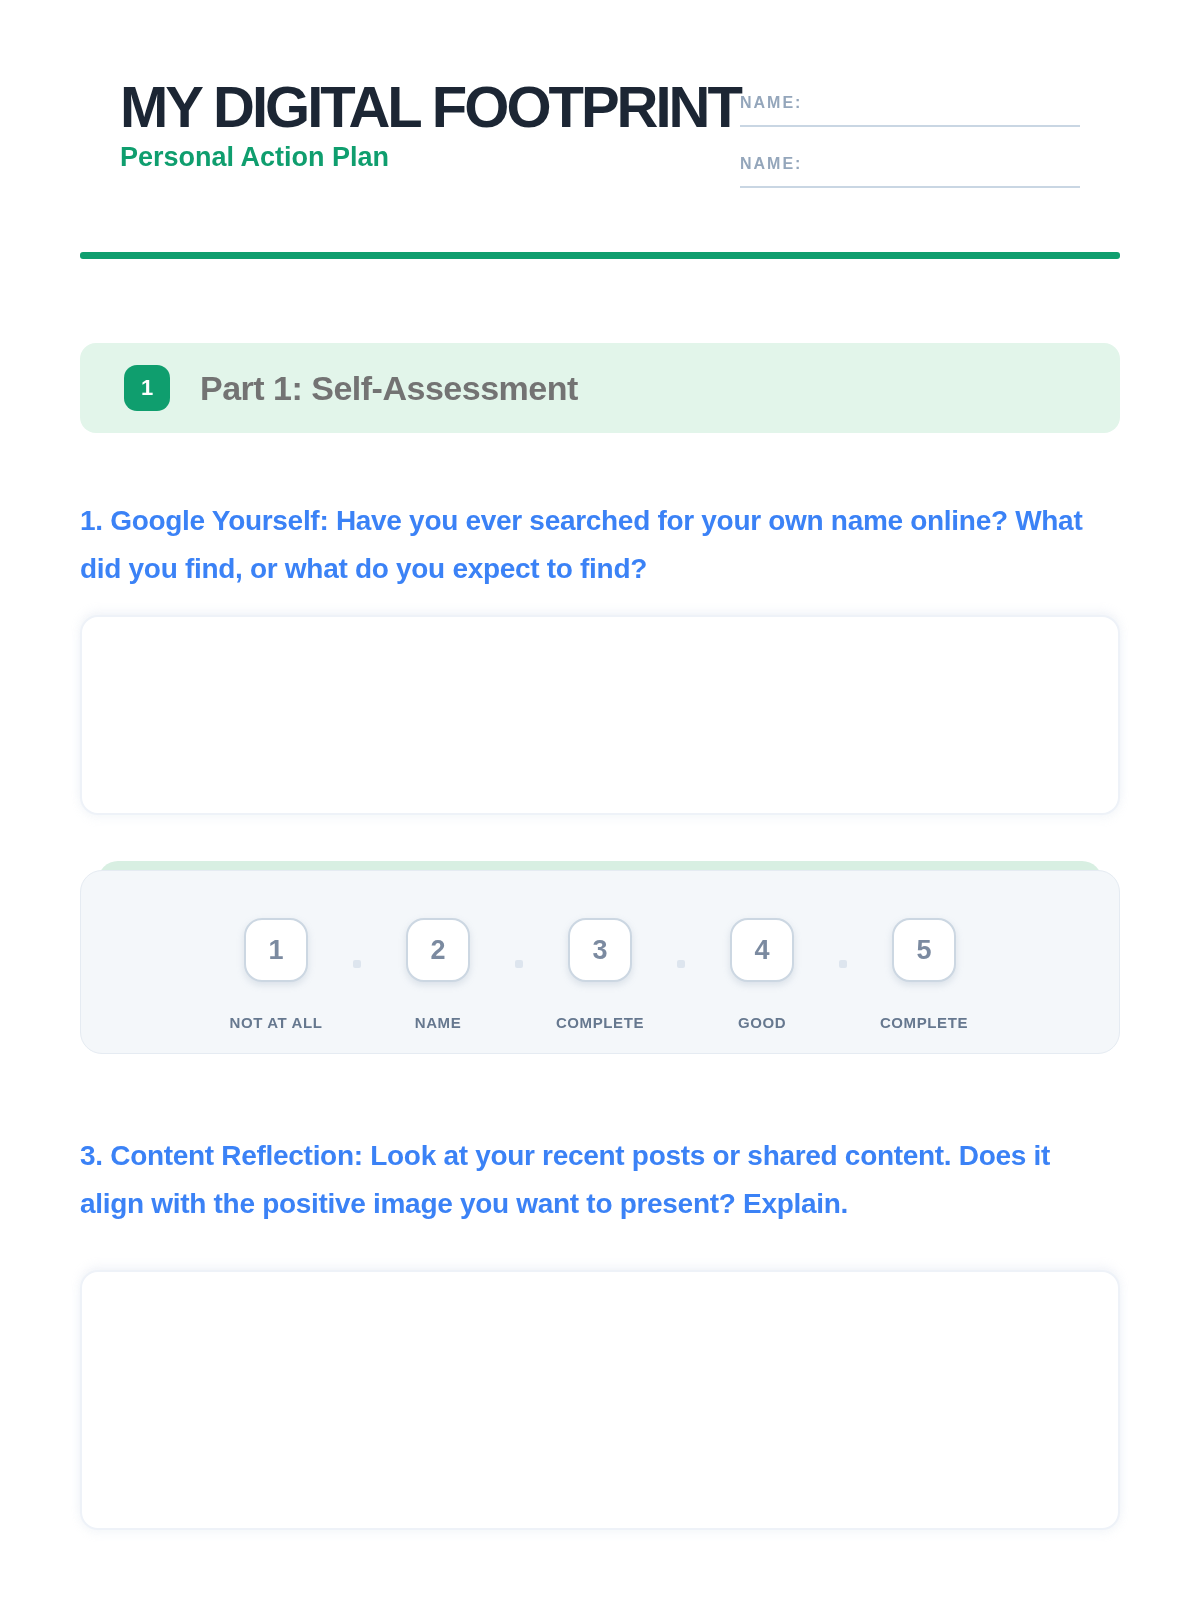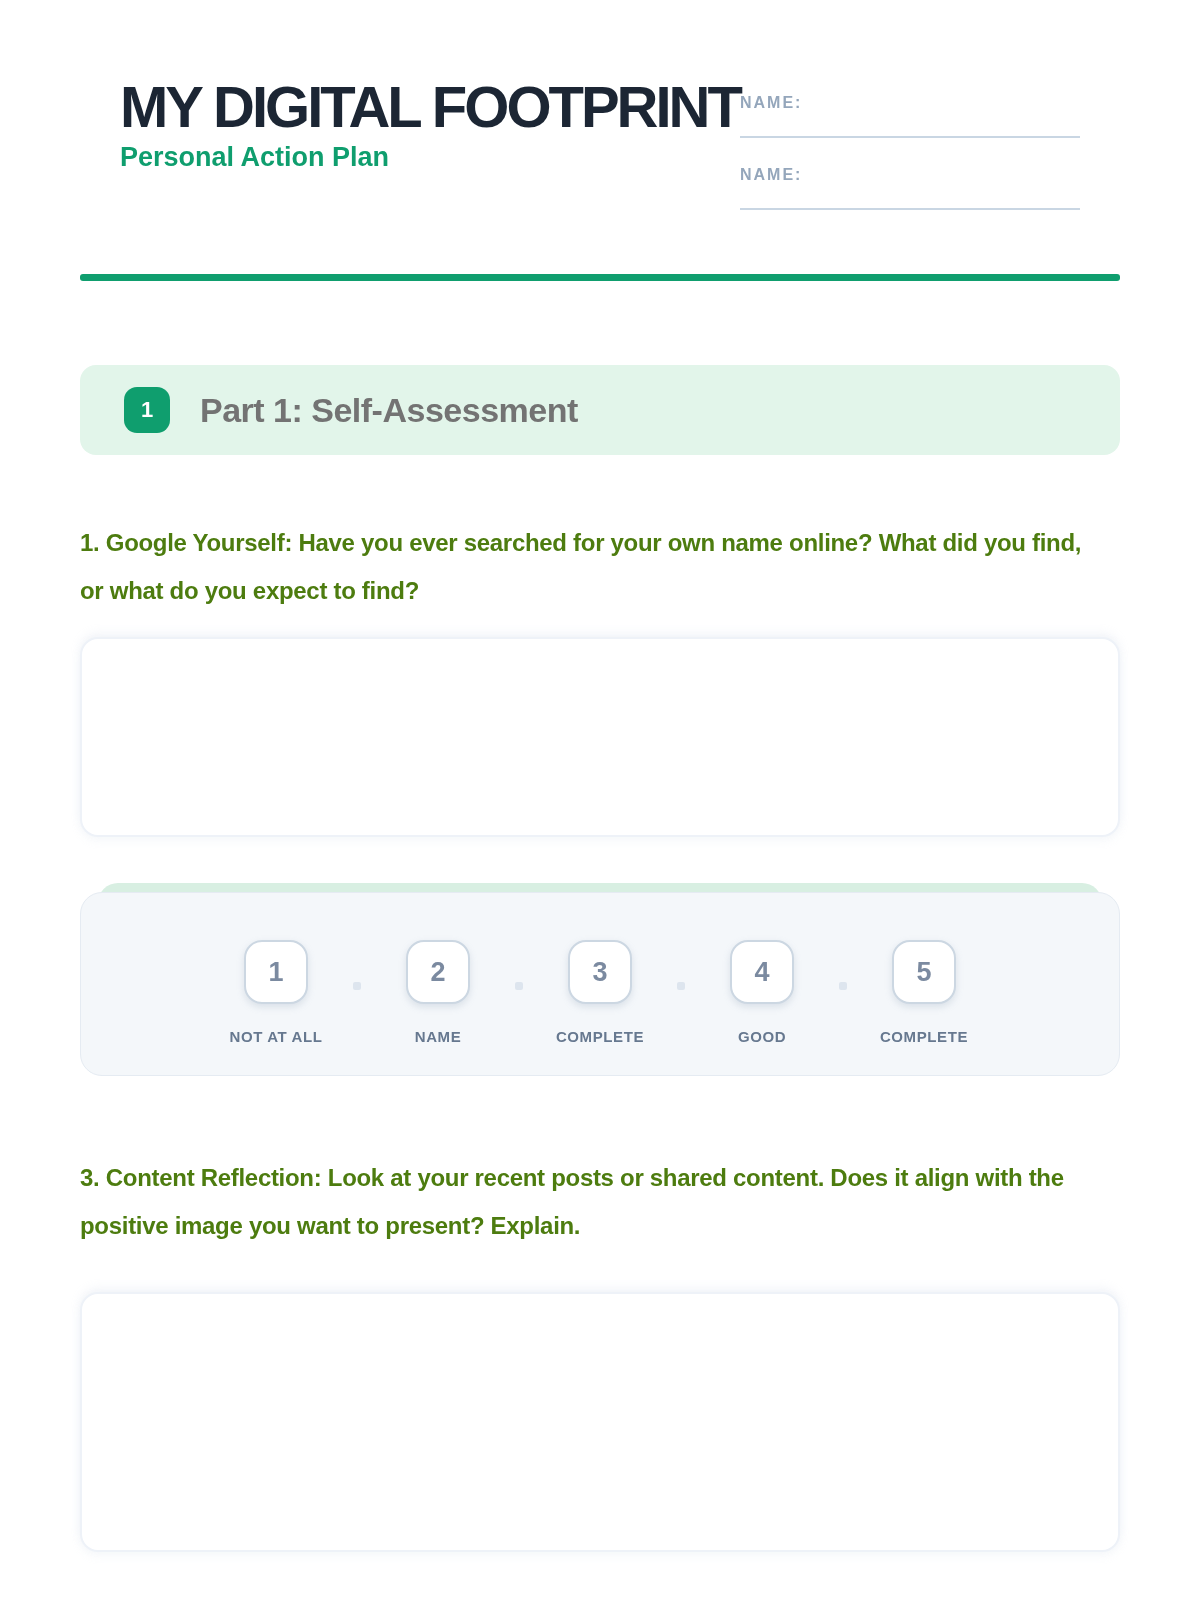--- a/index.html
+++ b/index.html
@@ -24,21 +24,21 @@
   }
   .h-sub {
     margin-top: 6px;
     color: #0f9e6e;
     font-size: 27px;
     font-weight: bold;
   }
   .fields { width: 340px; padding-top: 12px; }
   .field {
     border-bottom: 2px solid #c9d6e3;
-    padding-bottom: 24px;
+    padding-bottom: 13px;
     margin-bottom: 24px;
     display: flex; align-items: baseline; gap: 10px;
   }
   .field-label {
     color: #94a6bb;
     font-weight: bold;
     font-size: 16px;
     letter-spacing: 2px;
   }
   .field-value { flex: 1; min-height: 18px; color: #33415a; font-size: 16px; }
@@ -71,22 +71,22 @@
   }
   .banner-title {
     color: #737373;
     font-size: 34px;
     font-weight: bold;
     letter-spacing: -0.5px;
   }
 
   
   .question {
-    color: #4d7c0f;
-    font-size: 24px;
+    color: #3b82f6;
+    font-size: 28px;
     font-weight: bold;
     line-height: 48px;
     letter-spacing: -0.3px;
     max-width: 1015px;
   }
   .q1 { margin-top: 64px; }
   .q2 { margin-top: 74px; }
   .q3 { margin-top: 78px; }
 
   .answer-box {
@@ -129,21 +129,21 @@
     box-shadow: 0 3px 7px rgba(148, 166, 187, 0.28);
     flex: 0 0 auto;
   }
   .dot {
     width: 8px; height: 8px;
     background: #dde5ee;
     border-radius: 2px;
     margin: 42px 45px 0 45px;
     flex: 0 0 auto;
   }
-  .labels-row { display: flex; justify-content: center; margin-top: 24px; }
+  .labels-row { display: flex; justify-content: center; margin-top: 32px; }
   .scale-label {
     width: 162px;
     text-align: center;
     color: #66788f;
     font-size: 15px;
     font-weight: bold;
     letter-spacing: 0.6px;
   }
 </style>
 </head>

